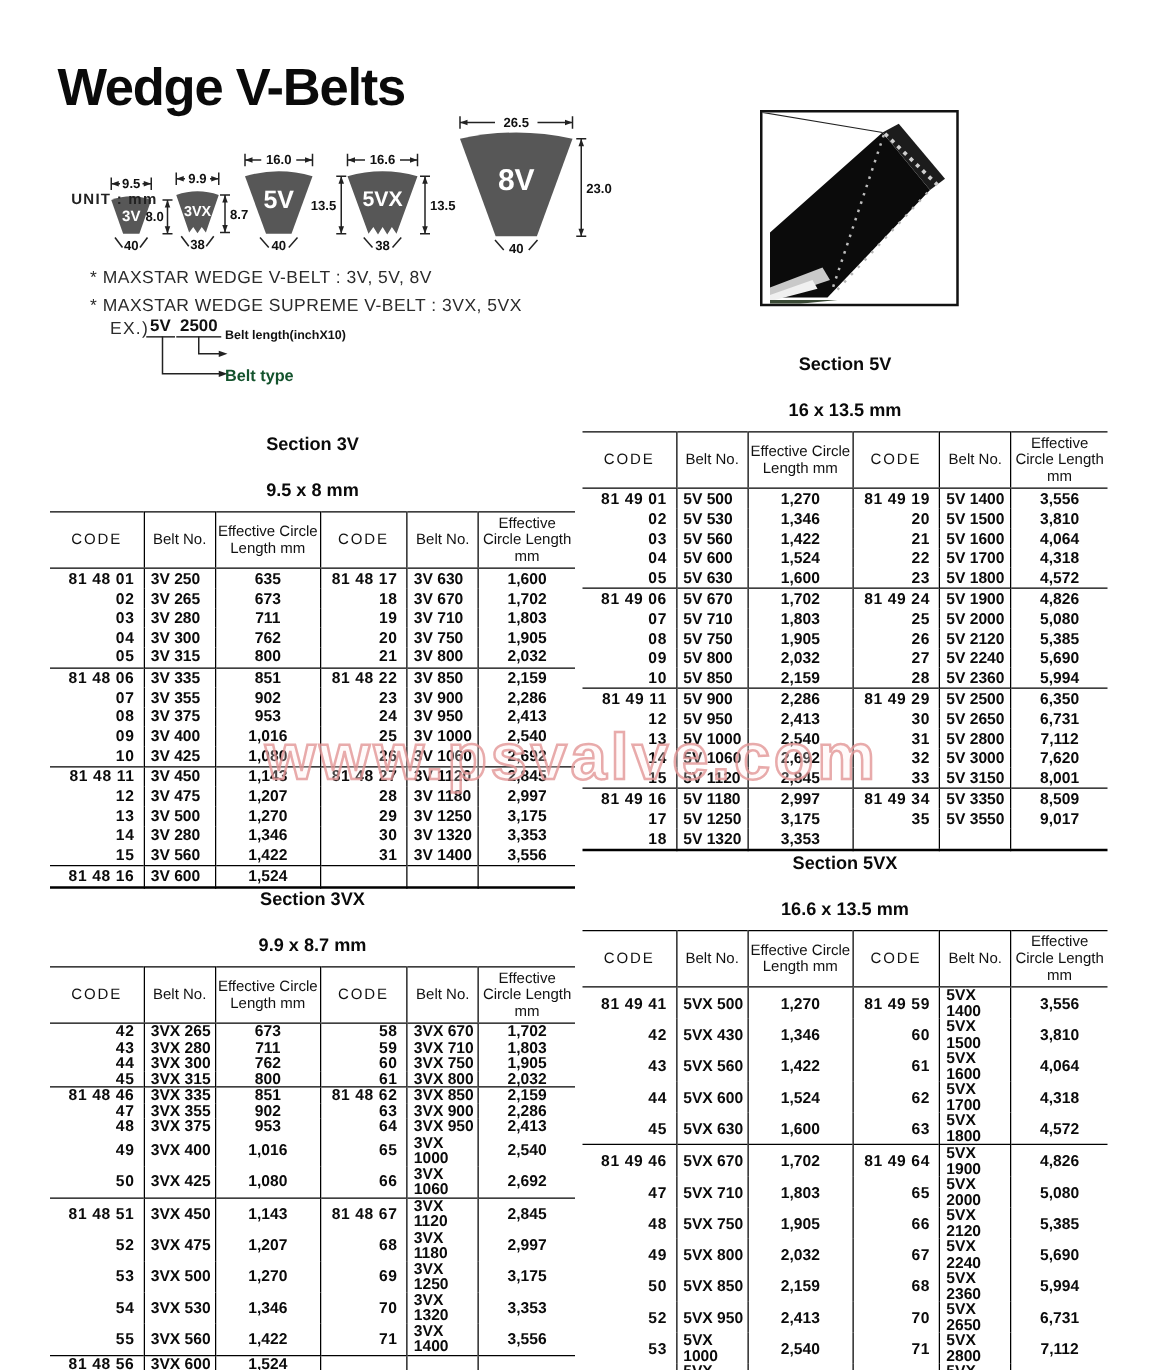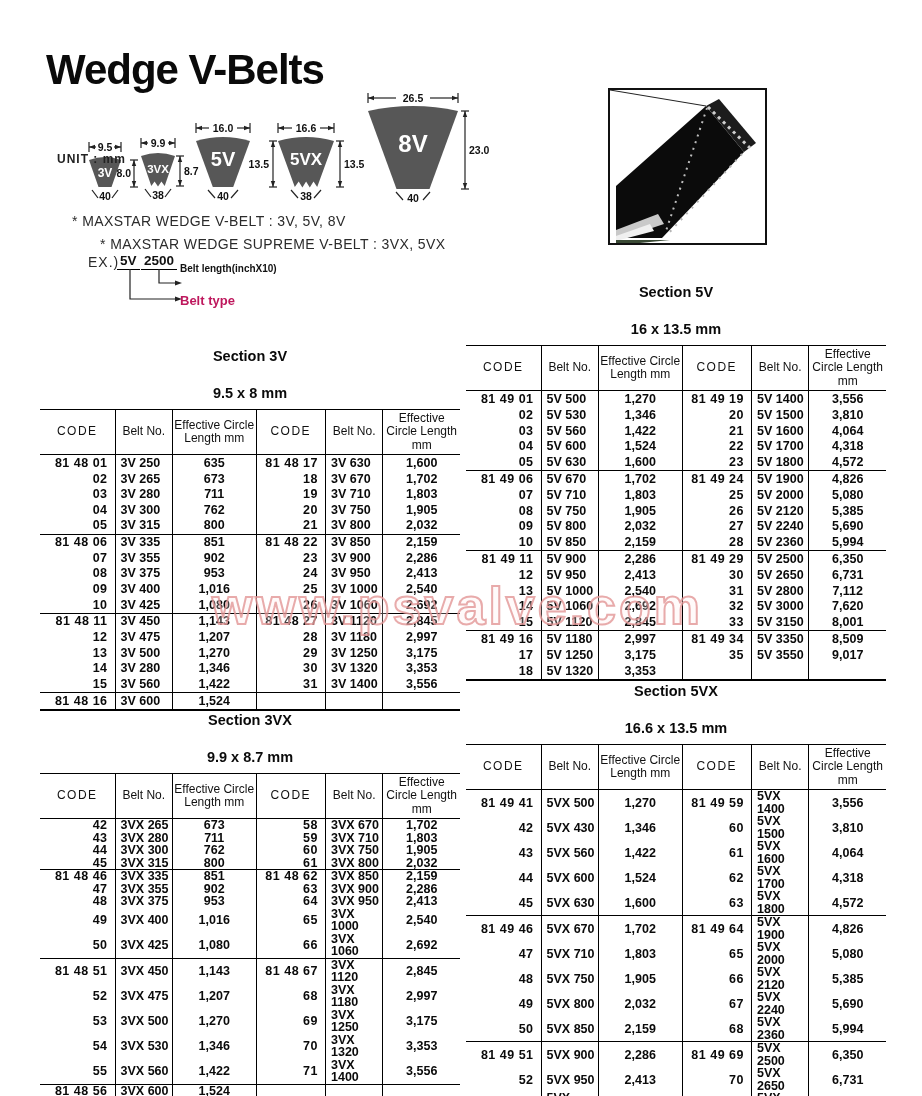--- a/index.html
+++ b/index.html
@@ -10,29 +10,29 @@
 
   
   #title{left:46px;top:46px;font-size:42px;font-weight:800;letter-spacing:-1px;color:#0a0a0a;}
 
   
   #unit{left:57px;top:112px;font-size:12px;font-weight:700;letter-spacing:1px;color:#222;z-index:2;margin-top:40px;}
 
   
   .note{left:72px;font-size:14px;letter-spacing:.4px;color:#2b2b2b;font-weight:400;}
   #note1{top:213px;}
-  #note2{top:236px;margin-left:28px;}
+  #note2{top:236px;}
 
   
   #ex-prefix{left:88px;top:254px;font-size:14px;color:#2b2b2b;letter-spacing:1px;font-weight:500;}
   .exnum{font-size:13.5px;font-weight:700;border-bottom:1.5px solid #000;padding:0 3px 1px 3px;color:#111;}
   #ex-type{left:117px;top:253px;}
   #ex-len{left:141px;top:253px;}
   #ex-len-label{left:180px;top:263px;font-size:10px;font-weight:600;color:#111;}
-  #ex-type-label{left:180px;top:293px;font-size:13px;font-weight:600;color:#be185d;text-align:center;}
+  #ex-type-label{left:180px;top:293px;font-size:13px;font-weight:600;color:#14532d;text-align:center;}
   #ex-connector{left:120px;top:269px;}
 
   
   #photo{left:608px;top:88px;width:159px;height:157px;border:2px solid #111;background:#fff;box-sizing:border-box;}
 
   
   .tablebox{width:420px;}
   .sec-title{text-align:center;font-size:14.5px;font-weight:700;line-height:17px;color:#0a0a0a;margin-top:20px;}
   table.wedge{border-collapse:collapse;width:100%;margin-top:7px;border-top:1.5px solid #000;border-bottom:2px solid #000;table-layout:fixed;}
   table.wedge.t16{height:302px;}
@@ -781,28 +781,20 @@
               <td class="len">5,690</td>
             </tr>
             <tr>
               <td class="code">50</td>
               <td class="belt">5VX 850</td>
               <td class="len">2,159</td>
               <td class="code">68</td>
               <td class="belt">5VX 2360</td>
               <td class="len">5,994</td>
             </tr>
-            <tr class="group">
-              <td class="code">81 49 51</td>
-              <td class="belt">5VX 900</td>
-              <td class="len">2,286</td>
-              <td class="code">81 49 69</td>
-              <td class="belt">5VX 2500</td>
-              <td class="len">6,350</td>
-            </tr>
             <tr>
               <td class="code">52</td>
               <td class="belt">5VX 950</td>
               <td class="len">2,413</td>
               <td class="code">70</td>
               <td class="belt">5VX 2650</td>
               <td class="len">6,731</td>
             </tr>
             <tr>
               <td class="code">53</td>

